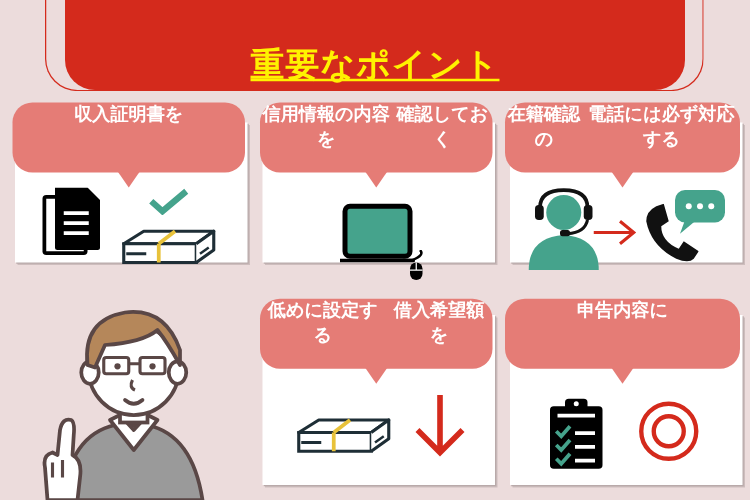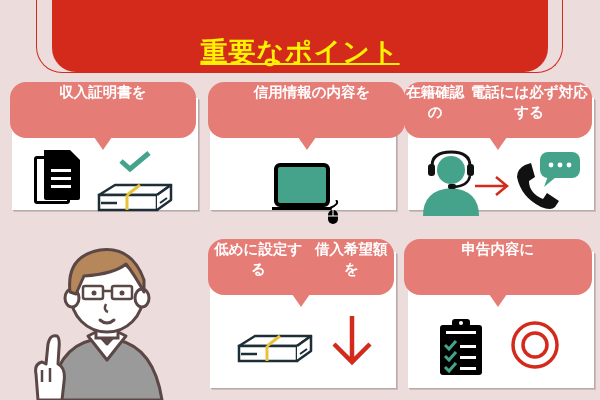--- a/index.html
+++ b/index.html
@@ -41,22 +41,23 @@
   <path d="M2 12 L18 2 H74 L60 12 Z" fill="#fff" stroke="#1e2e36" stroke-width="2.5" stroke-linejoin="round"></path>
   <path d="M2 12 H60 V27 H2 Z" fill="#fff" stroke="#1e2e36" stroke-width="2.5"></path>
   <path d="M60 12 L74 2 V17 L60 27" fill="#fff" stroke="#1e2e36" stroke-width="2.5" stroke-linejoin="round"></path>
   <path d="M30 12 L43 2" stroke="#e8c23a" stroke-width="3"></path>
   <path d="M30 12 V27" stroke="#e8c23a" stroke-width="3"></path>
   <path d="M4 20 H20" stroke="#1e2e36" stroke-width="2.5"></path>
   <path d="M63 20 L70 15" stroke="#1e2e36" stroke-width="2"></path>
 </svg>
 
 <div class="card" style="left:210px;top:98px;width:186px;height:112px;"></div>
-<div class="pill" style="left:208px;top:82px;width:186px;height:56px;padding-left:11px;">
+<div class="pill" style="left:208px;top:82px;width:186px;height:56px;">
   <span>信用情報の内容を</span>
+  <span>確認しておく</span>
 </div>
 <svg class="ico" style="left:272px;top:162px;" width="68" height="48" viewBox="0 0 68 48">
   <rect x="4" y="3" width="52" height="40" rx="4" fill="#45a38c" stroke="#000" stroke-width="4"></rect>
   <rect x="-2" y="45" width="62" height="3" rx="1.5" fill="#000"></rect>
 </svg>
 <svg class="ico" style="left:322px;top:200px;" width="24" height="28" viewBox="0 0 24 28">
   <path d="M0 8 H8 Q18 4 14 0" fill="none" stroke="#000" stroke-width="2"></path>
   <rect x="6" y="10" width="10" height="14" rx="5" fill="#000"></rect>
   <path d="M11 10 V16 M6 16 H16" stroke="#fff" stroke-width="1"></path>
 </svg>

